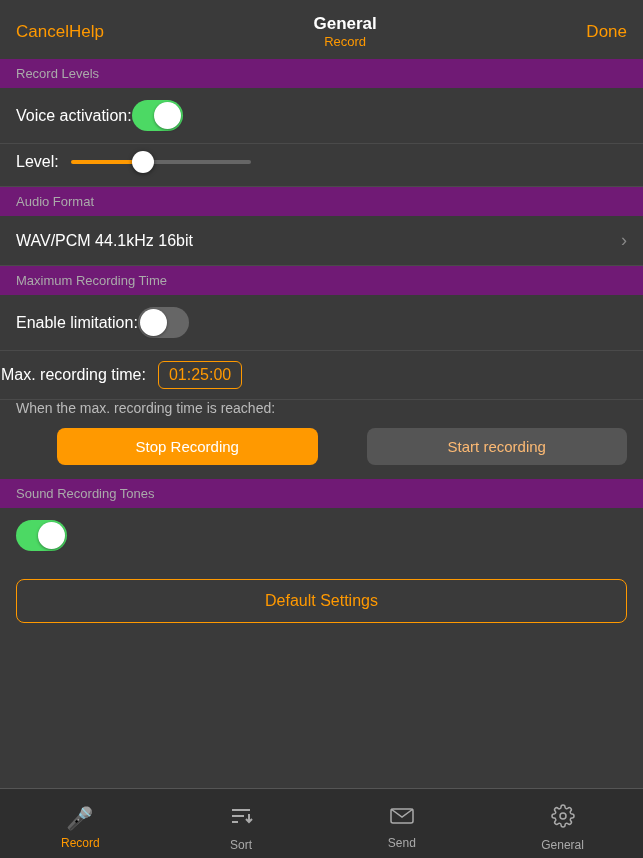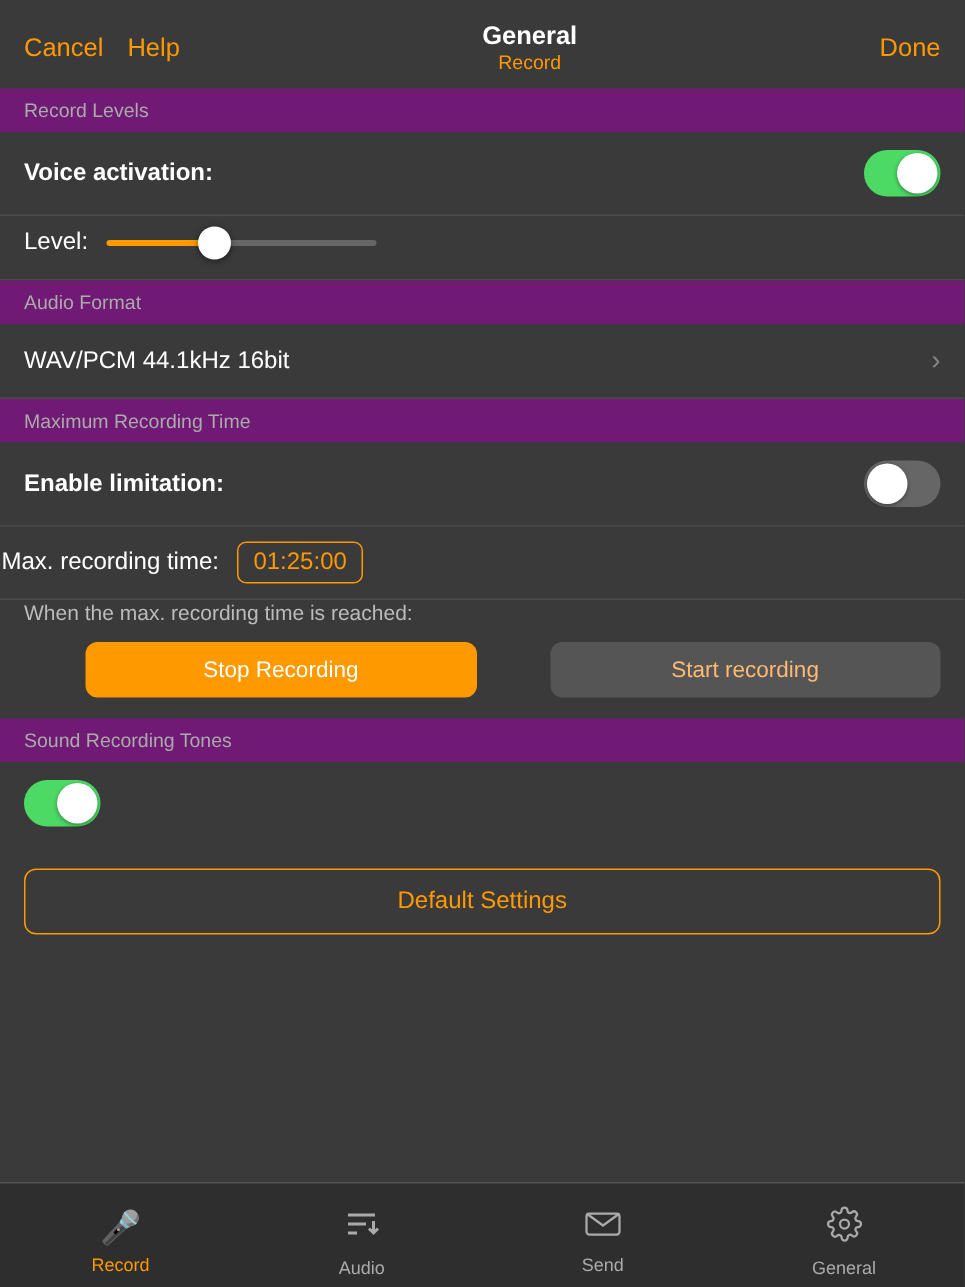--- a/index.html
+++ b/index.html
@@ -14,21 +14,21 @@
     }
 
     
     .header {
       display: flex;
       align-items: center;
       justify-content: space-between;
       padding: 14px 16px 10px;
       background: #3a3a3a;
     }
-    .header-left { display: flex; gap: 16px; }
+    .header-left { display: flex; }
     .header-center { text-align: center; }
     .header-app-name { font-size: 17px; font-weight: 600; color: #ffffff; }
     .header-subtitle { font-size: 13px; color: #f90; }
     .header-btn { font-size: 17px; color: #f90; background: none; border: none; cursor: pointer; }
     .header-done { font-size: 17px; color: #f90; background: none; border: none; cursor: pointer; }
 
     
     .section-header {
       background: #701a75;
       padding: 7px 16px;
@@ -37,25 +37,23 @@
       font-weight: 500;
     }
 
     
     .settings-group {
       background: #3a3a3a;
     }
     .settings-row {
       display: flex;
       align-items: center;
-      justify-content: space-between;
       padding: 12px 16px;
       border-bottom: 1px solid #4a4a4a;
       min-height: 48px;
-      font-weight: bold;
     }
     .settings-row:last-child { border-bottom: none; }
     .row-label { font-size: 16px; color: #fff; }
 
     
     .toggle {
       width: 51px;
       height: 31px;
       border-radius: 16px;
       position: relative;
@@ -304,21 +302,21 @@
   <div class="tab-item">
     <span class="tab-icon">
       <svg width="24" height="24" viewBox="0 0 24 24" fill="none" stroke="#aaa" stroke-width="2">
         <line x1="3" y1="6" x2="21" y2="6"></line>
         <line x1="3" y1="12" x2="15" y2="12"></line>
         <line x1="3" y1="18" x2="9" y2="18"></line>
         <polyline points="17 15 20 18 23 15" stroke="#aaa" stroke-width="2" fill="none"></polyline>
         <line x1="20" y1="10" x2="20" y2="18" stroke="#aaa" stroke-width="2"></line>
       </svg>
     </span>
-    <span class="tab-label">Audio</span>
+    <span class="tab-label">Sort</span>
   </div>
   <div class="tab-item">
     <span class="tab-icon">
       <svg width="24" height="20" viewBox="0 0 24 20" fill="none" stroke="#aaa" stroke-width="1.5">
         <rect x="1" y="3" width="22" height="14" rx="2"></rect>
         <polyline points="1,3 12,11 23,3"></polyline>
       </svg>
     </span>
     <span class="tab-label">Send</span>
   </div>

